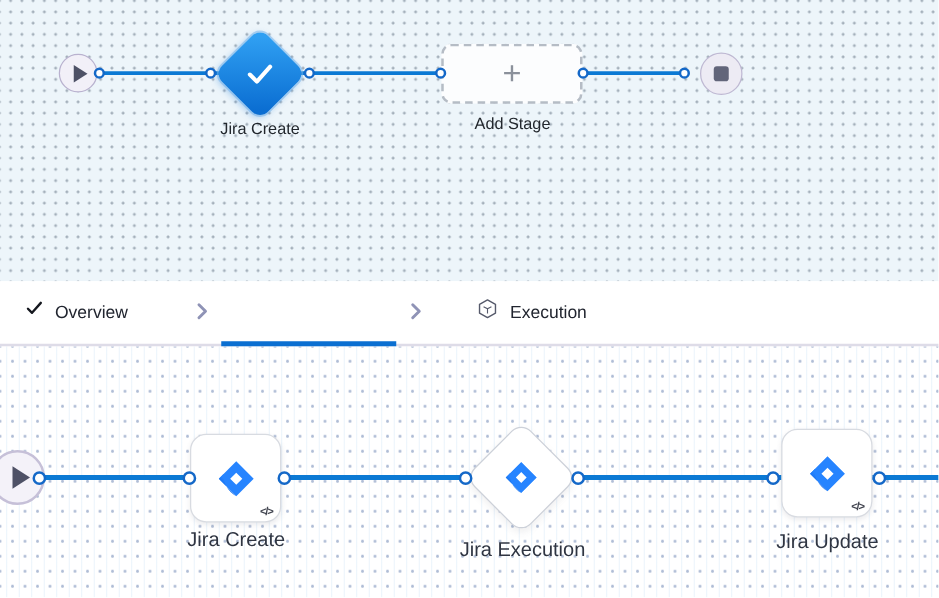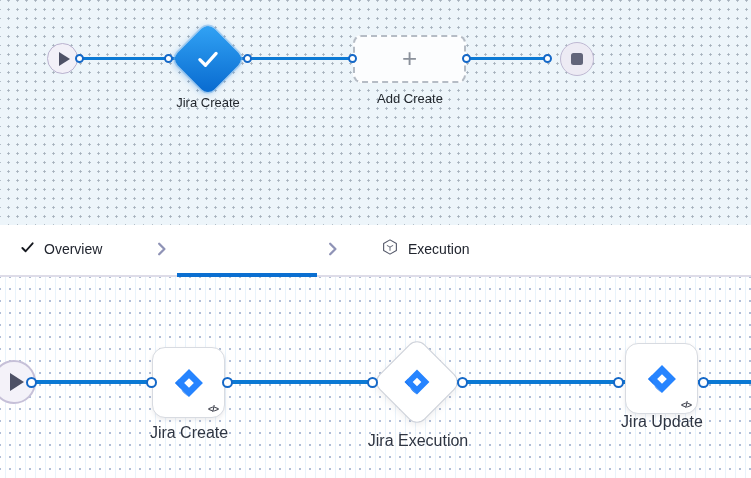--- a/index.html
+++ b/index.html
@@ -82,21 +82,21 @@
     color:#41444f;letter-spacing:-1px;}
   #approval-diamond{position:absolute;left:385px;top:73px;width:64px;height:64px;
     transform:rotate(45deg);background:#fff;border:1.5px solid #cdd1d9;border-radius:11px;
     box-sizing:border-box;z-index:3;box-shadow:2px 2px 6px rgba(96,97,112,.10);
     display:flex;align-items:center;justify-content:center;cursor:pointer;}
   #approval-diamond .inner{transform:rotate(-45deg);display:flex;}
   .step-label{position:absolute;z-index:3;font-size:16px;color:#2f3542;
     transform:translateX(-50%);white-space:nowrap;}
   #label-create{left:189px;top:147px;}
   #label-approval{left:418px;top:155px;}
-  #label-update{left:662px;top:136px;}
+  #label-update{left:662px;top:148px;}
 </style>
 </head>
 <body>
 
 <div id="screen">
 
   <div id="canvas-top" class="canvas">
     <div id="line-top" class="line"></div>
 
     <div id="start-top" class="node-circle">
@@ -108,21 +108,21 @@
         <svg width="30" height="30" viewBox="0 0 24 24">
             <path d="M5.5 12.5 L10 17 L18.5 7.5" stroke="#fff" stroke-width="2.6" fill="none" stroke-linecap="round" stroke-linejoin="round"></path>
           </svg>
       </div>
     </div>
     <div id="label-stage" class="stage-label">Jira Create</div>
 
     <div id="add-stage">
       <span class="plus">+</span>
     </div>
-    <div id="label-add" class="stage-label">Add Create</div>
+    <div id="label-add" class="stage-label">Add Stage</div>
 
     <div id="end-top" class="node-circle">
       <div class="stop-square"></div>
     </div>
 
     <div class="port port-t" style="left:74.5px;top:54px"></div>
     <div class="port port-t" style="left:163.5px;top:54px"></div>
     <div class="port port-t" style="left:242.5px;top:54px"></div>
     <div class="port port-t" style="left:347.5px;top:54px"></div>
     <div class="port port-t" style="left:461.5px;top:54px"></div>

